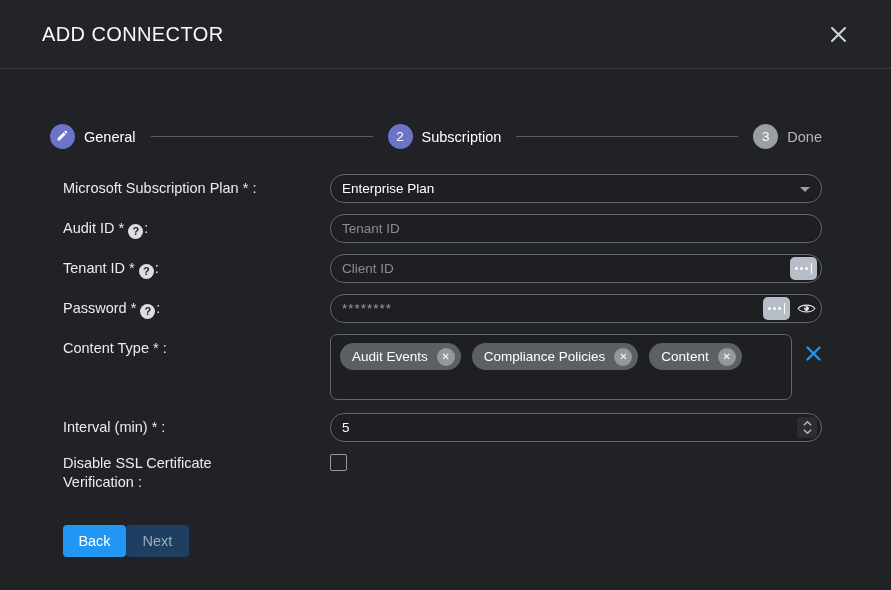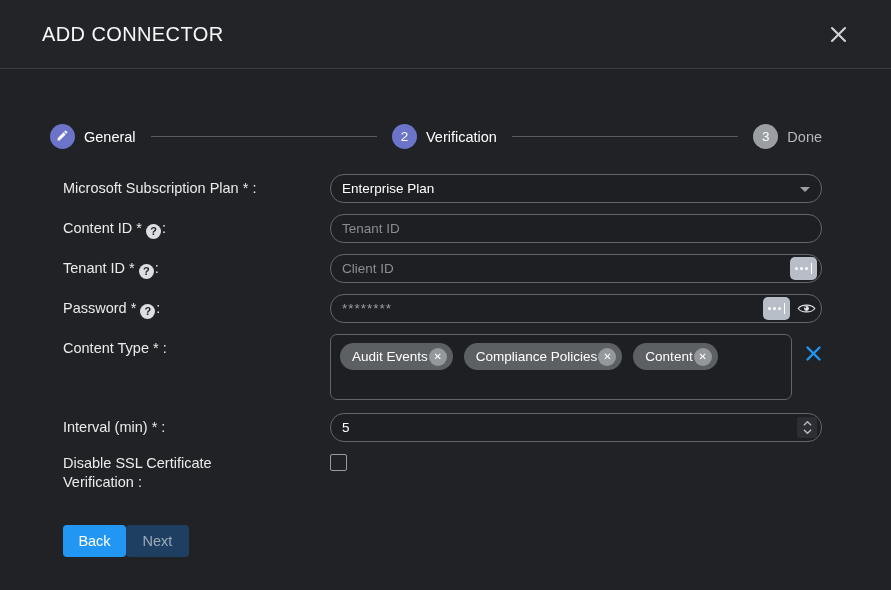--- a/index.html
+++ b/index.html
@@ -51,21 +51,21 @@
 
   .ellipsis-btn { position:absolute; width:27px; height:23px; top:3px; background:#b7bec8; border:none; border-radius:5px; display:flex; align-items:center; justify-content:center; gap:2px; cursor:pointer; }
   .ellipsis-btn.r5  { right:5px; }
   .ellipsis-btn.r32 { right:32px; }
   .ellipsis-btn .dot { width:3px; height:3px; border-radius:50%; background:#fff; }
   .ellipsis-btn .bar { width:1.5px; height:11px; background:#fff; margin-left:1px; }
   .eye-btn { position:absolute; right:6px; top:7px; background:none; border:none; padding:0; cursor:pointer; line-height:0; }
 
   .content-type-control { display:flex; gap:13px; align-items:flex-start; }
   .chips-box { flex:1; min-height:66px; border:1px solid #62656a; border-radius:7px; padding:8px 9px; display:flex; gap:11px; align-items:flex-start; background:#1e1f23; }
-  .chip { background:#5d6063; border-radius:14px; height:27px; display:inline-flex; align-items:center; gap:1px; padding:0 6px 0 12px; color:#fff; font-size:13.5px; white-space:nowrap; }
+  .chip { background:#5d6063; border-radius:14px; height:27px; display:inline-flex; align-items:center; gap:9px; padding:0 6px 0 12px; color:#fff; font-size:13.5px; white-space:nowrap; }
   .chip-x { width:18px; height:18px; border-radius:50%; background:#94989c; color:#fff; font-size:10px; display:flex; align-items:center; justify-content:center; cursor:pointer; flex-shrink:0; }
   .clear-x { margin-top:11px; background:none; border:none; padding:0; cursor:pointer; line-height:0; }
 
   .spinner { position:absolute; right:5px; top:4px; width:20px; height:21px; background:#2c2e33; border-radius:3px; display:flex; flex-direction:column; align-items:center; justify-content:center; gap:3px; cursor:pointer; border:none; padding:0; }
 
   .checkbox { appearance:none; -webkit-appearance:none; width:17px; height:17px; border:1.5px solid #989ca0; border-radius:2px; background:transparent; margin:1px 0 0 0; cursor:pointer; }
 
   .footer { display:flex; justify-content:flex-start; padding:22px 53px 0 0; }
   .btn { height:32px; min-width:63px; border:none; border-radius:4px; font-size:14.5px; padding:0 14px; cursor:pointer; font-family:"Liberation Sans", sans-serif; }
   .btn-back { background:#2196f3; color:#ffffff; }
@@ -94,21 +94,21 @@
           <svg width="13" height="13" viewBox="0 0 24 24">
               <path fill="#ffffff" d="M3 17.25V21h3.75L17.81 9.94l-3.75-3.75L3 17.25zM20.71 7.04a1 1 0 0 0 0-1.41l-2.34-2.34a1 1 0 0 0-1.41 0l-1.83 1.83 3.75 3.75 1.83-1.83z"></path>
             </svg>
         </span>
       </span>
       <span class="step-label">General</span>
     </div>
     <div class="line"></div>
     <div class="step">
       <span class="circle active">2</span>
-      <span class="step-label">Verification</span>
+      <span class="step-label">Subscription</span>
     </div>
     <div class="line"></div>
     <div class="step upcoming">
       <span class="circle upcoming">3</span>
       <span class="step-label">Done</span>
     </div>
   </div>
 
   <div class="form">
 
@@ -117,21 +117,21 @@
       <div class="control">
         <div class="field select-display">
           <span>Enterprise Plan</span>
         </div>
         <span class="caret"></span>
       </div>
     </div>
 
     <div class="row">
       <div class="label">
-        <span>Content ID *</span><span class="help">?</span><span>:</span>
+        <span>Audit ID *</span><span class="help">?</span><span>:</span>
       </div>
       <div class="control">
         <input class="field" type="text" placeholder="Tenant ID" style="">
       </div>
     </div>
 
     <div class="row">
       <div class="label">
         <span>Tenant ID *</span><span class="help">?</span><span>:</span>
       </div>

